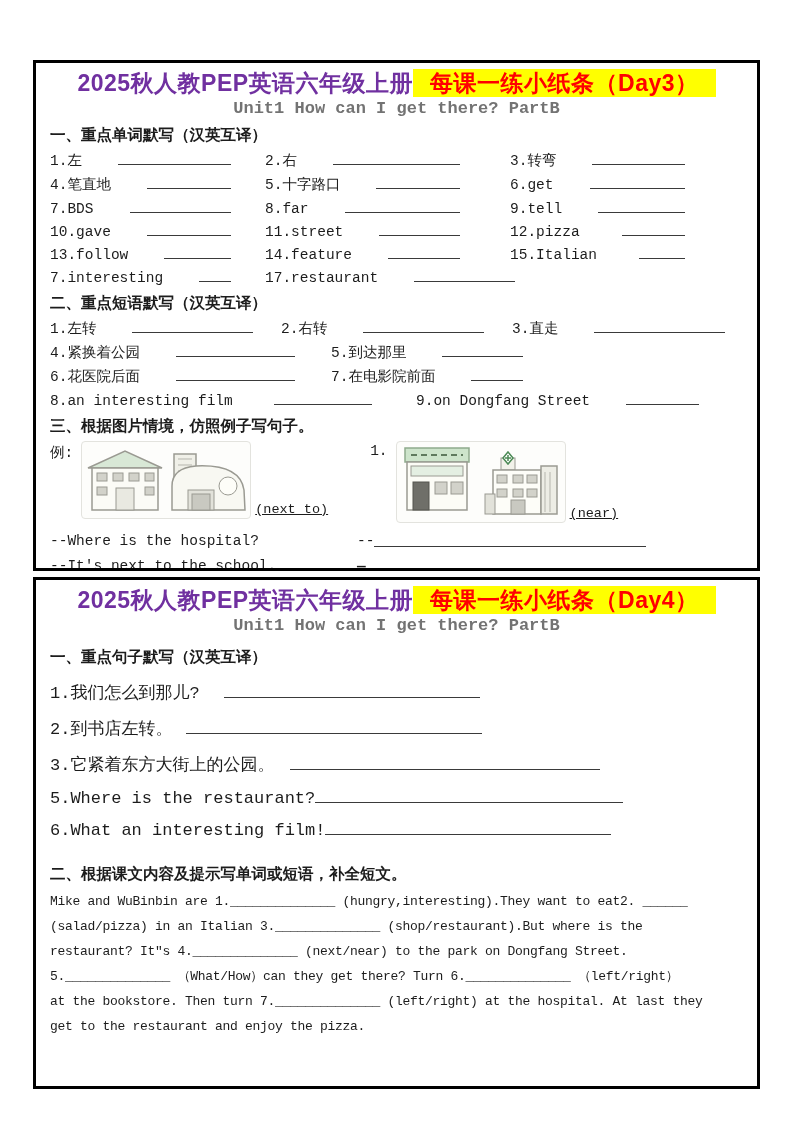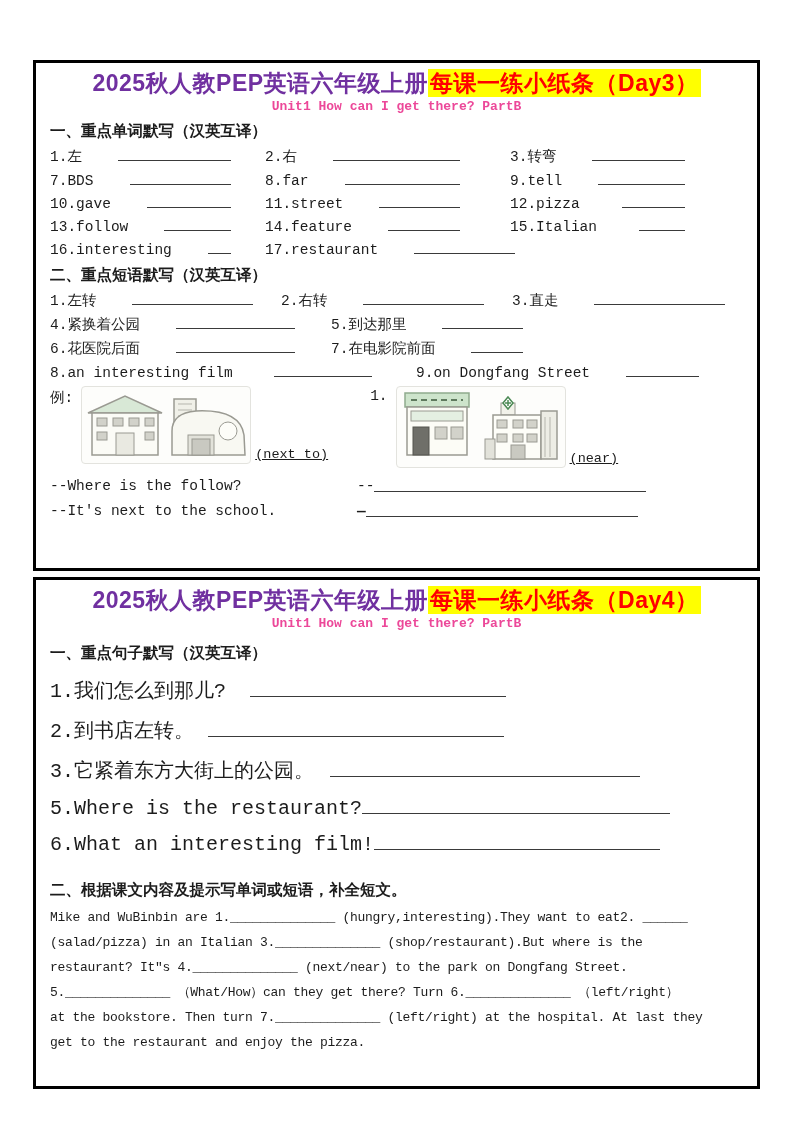--- a/index.html
+++ b/index.html
@@ -10,23 +10,23 @@
   }
   .box{
     position:absolute;left:33px;width:727px;box-sizing:border-box;
     border:3px solid #000;background:#fff;padding:6px 14px 4px 14px;overflow:hidden;
   }
   #day3-box{top:60px;height:511px;}
   #day4-box{top:577px;height:512px;}
 
   .title{text-align:center;font-weight:bold;font-size:23px;line-height:1.25;letter-spacing:0.5px;white-space:nowrap;}
   .title .purple{color:#7030A0;}
-  .title .hl{color:#FF0000;background:#FFFF00;padding:1px 2px;}
+  .title .hl{color:#FF0000;background:#FFFF00;padding:1px 17px;}
   .subtitle{
-    text-align:center;color:#ec4899;font-weight:bold;font-size:13px;margin-top:1px;
+    text-align:center;color:#737373;font-weight:bold;font-size:17px;margin-top:1px;
     font-family:"Liberation Mono","DejaVu Sans Mono",monospace;
   }
   .heading{font-weight:bold;font-size:15.5px;margin:7px 0 4px 0;}
 
   
   .bl{display:inline-block;border-bottom:1.4px solid #3a3a3a;height:13px;vertical-align:-2px;}
 
   
   .gr{display:flex;margin:5px 0;font-size:14.5px;font-family:"Liberation Mono","DejaVu Sans Mono",monospace;}
   .gc{display:flex;align-items:baseline;box-sizing:border-box;gap:36px;}
@@ -42,21 +42,21 @@
   .caption{font-family:"Liberation Mono","DejaVu Sans Mono",monospace;font-size:13.5px;margin:0 0 2px 4px;white-space:nowrap;text-decoration:underline;}
 
   
   .dlg{display:flex;margin-top:10px;font-size:14.5px;font-family:"Liberation Mono","DejaVu Sans Mono",monospace;}
   .dlg-left{width:307px;}
   .dlg-left div{margin-bottom:9px;white-space:nowrap;}
   .dlg-right div{margin-bottom:9px;white-space:nowrap;}
   .dash2{font-weight:bold;}
 
   
-  .sent{margin:13px 0;font-size:20px;font-family:"Liberation Mono","DejaVu Sans Mono",monospace;display:flex;align-items:baseline;}
+  .sent{margin:13px 0;font-size:17px;font-family:"Liberation Mono","DejaVu Sans Mono",monospace;display:flex;align-items:baseline;}
   .sent .lbl{white-space:nowrap;}
 
   
   .pline{
     font-family:Liberation Mono, monospace;
     font-size:13px;letter-spacing:-0.3px;line-height:25px;white-space:nowrap;
   }
 </style>
 </head>
 <body>
@@ -80,20 +80,34 @@
           <span class="lbl">2.右</span>
           <span class="bl" style="margin-right:50px"></span>
         </div>
       <div class="gc gc-rest">
           <span class="lbl">3.转弯</span>
           <span class="bl" style="margin-right:58px"></span>
         </div>
     </div>
     <div class="gr">
       <div class="gc" style="width:215px">
+          <span class="lbl">4.笔直地</span>
+          <span class="bl" style="margin-right:34px"></span>
+        </div>
+      <div class="gc" style="width:245px">
+          <span class="lbl">5.十字路口</span>
+          <span class="bl" style="margin-right:50px"></span>
+        </div>
+      <div class="gc gc-rest">
+          <span class="lbl">6.get</span>
+          <span class="bl" style="margin-right:58px"></span>
+        </div>
+    </div>
+    <div class="gr">
+      <div class="gc" style="width:215px">
           <span class="lbl">7.BDS</span>
           <span class="bl" style="margin-right:34px"></span>
         </div>
       <div class="gc" style="width:245px">
           <span class="lbl">8.far</span>
           <span class="bl" style="margin-right:50px"></span>
         </div>
       <div class="gc gc-rest">
           <span class="lbl">9.tell</span>
           <span class="bl" style="margin-right:58px"></span>
@@ -122,21 +136,21 @@
           <span class="lbl">14.feature</span>
           <span class="bl" style="margin-right:50px"></span>
         </div>
       <div class="gc gc-rest">
           <span class="lbl">15.Italian</span>
           <span class="bl" style="margin-right:58px;margin-left:6px"></span>
         </div>
     </div>
     <div class="gr">
       <div class="gc" style="width:215px">
-          <span class="lbl">16.interesting</span>
+          <span class="lbl">7.interesting</span>
           <span class="bl" style="margin-right:34px"></span>
         </div>
       <div class="gc" style="width:300px">
           <span class="lbl">17.restaurant</span>
           <span class="bl" style="margin-right:50px"></span>
         </div>
     </div>
   </div>
 
   <div class="heading">二、重点短语默写（汉英互译）</div>
@@ -181,20 +195,21 @@
           <span class="lbl">8.an interesting film</span>
           <span class="bl" style="margin-right:44px;margin-left:5px"></span>
         </div>
       <div class="gc gc-rest">
           <span class="lbl">9.on Dongfang Street</span>
           <span class="bl" style="margin-right:44px"></span>
         </div>
     </div>
   </div>
 
+  <div class="heading">三、根据图片情境，仿照例子写句子。</div>
 
   <div class="picrow">
     <span class="piclabel">例:</span>
     <div class="picgroup">
       <svg class="pic" width="168" height="76" viewBox="0 0 168 76">
 
         <polygon points="6,26 43,9 80,26" fill="#d8e8d6" stroke="#9a9a92" stroke-width="1.5"></polygon>
         <rect x="10" y="26" width="66" height="42" fill="#fbfbf6" stroke="#9a9a92" stroke-width="1.5"></rect>
         <rect x="15" y="31" width="10" height="8" fill="#d2d2ca" stroke="#9a9a92"></rect>
         <rect x="31" y="31" width="10" height="8" fill="#d2d2ca" stroke="#9a9a92"></rect>
@@ -243,21 +258,21 @@
         <rect x="130" y="47" width="10" height="8" fill="#d2d2ca" stroke="#9a9a92"></rect>
         <rect x="114" y="58" width="14" height="14" fill="#c9c9c1" stroke="#9a9a92"></rect>
         <rect x="88" y="52" width="10" height="20" fill="#e2e2da" stroke="#9a9a92"></rect>
       </svg>
       <span class="caption">(near)</span>
     </div>
   </div>
 
   <div class="dlg">
     <div class="dlg-left">
-      <div>--Where is the follow?</div>
+      <div>--Where is the hospital?</div>
       <div>--It's next to the school.</div>
     </div>
     <div class="dlg-right">
       <div><span>--</span><span class="bl" style="width:272px"></span></div>
       <div><span class="dash2">—</span><span class="bl" style="width:272px"></span></div>
     </div>
   </div>
 </div>
 
 <div class="box" id="day4-box">

